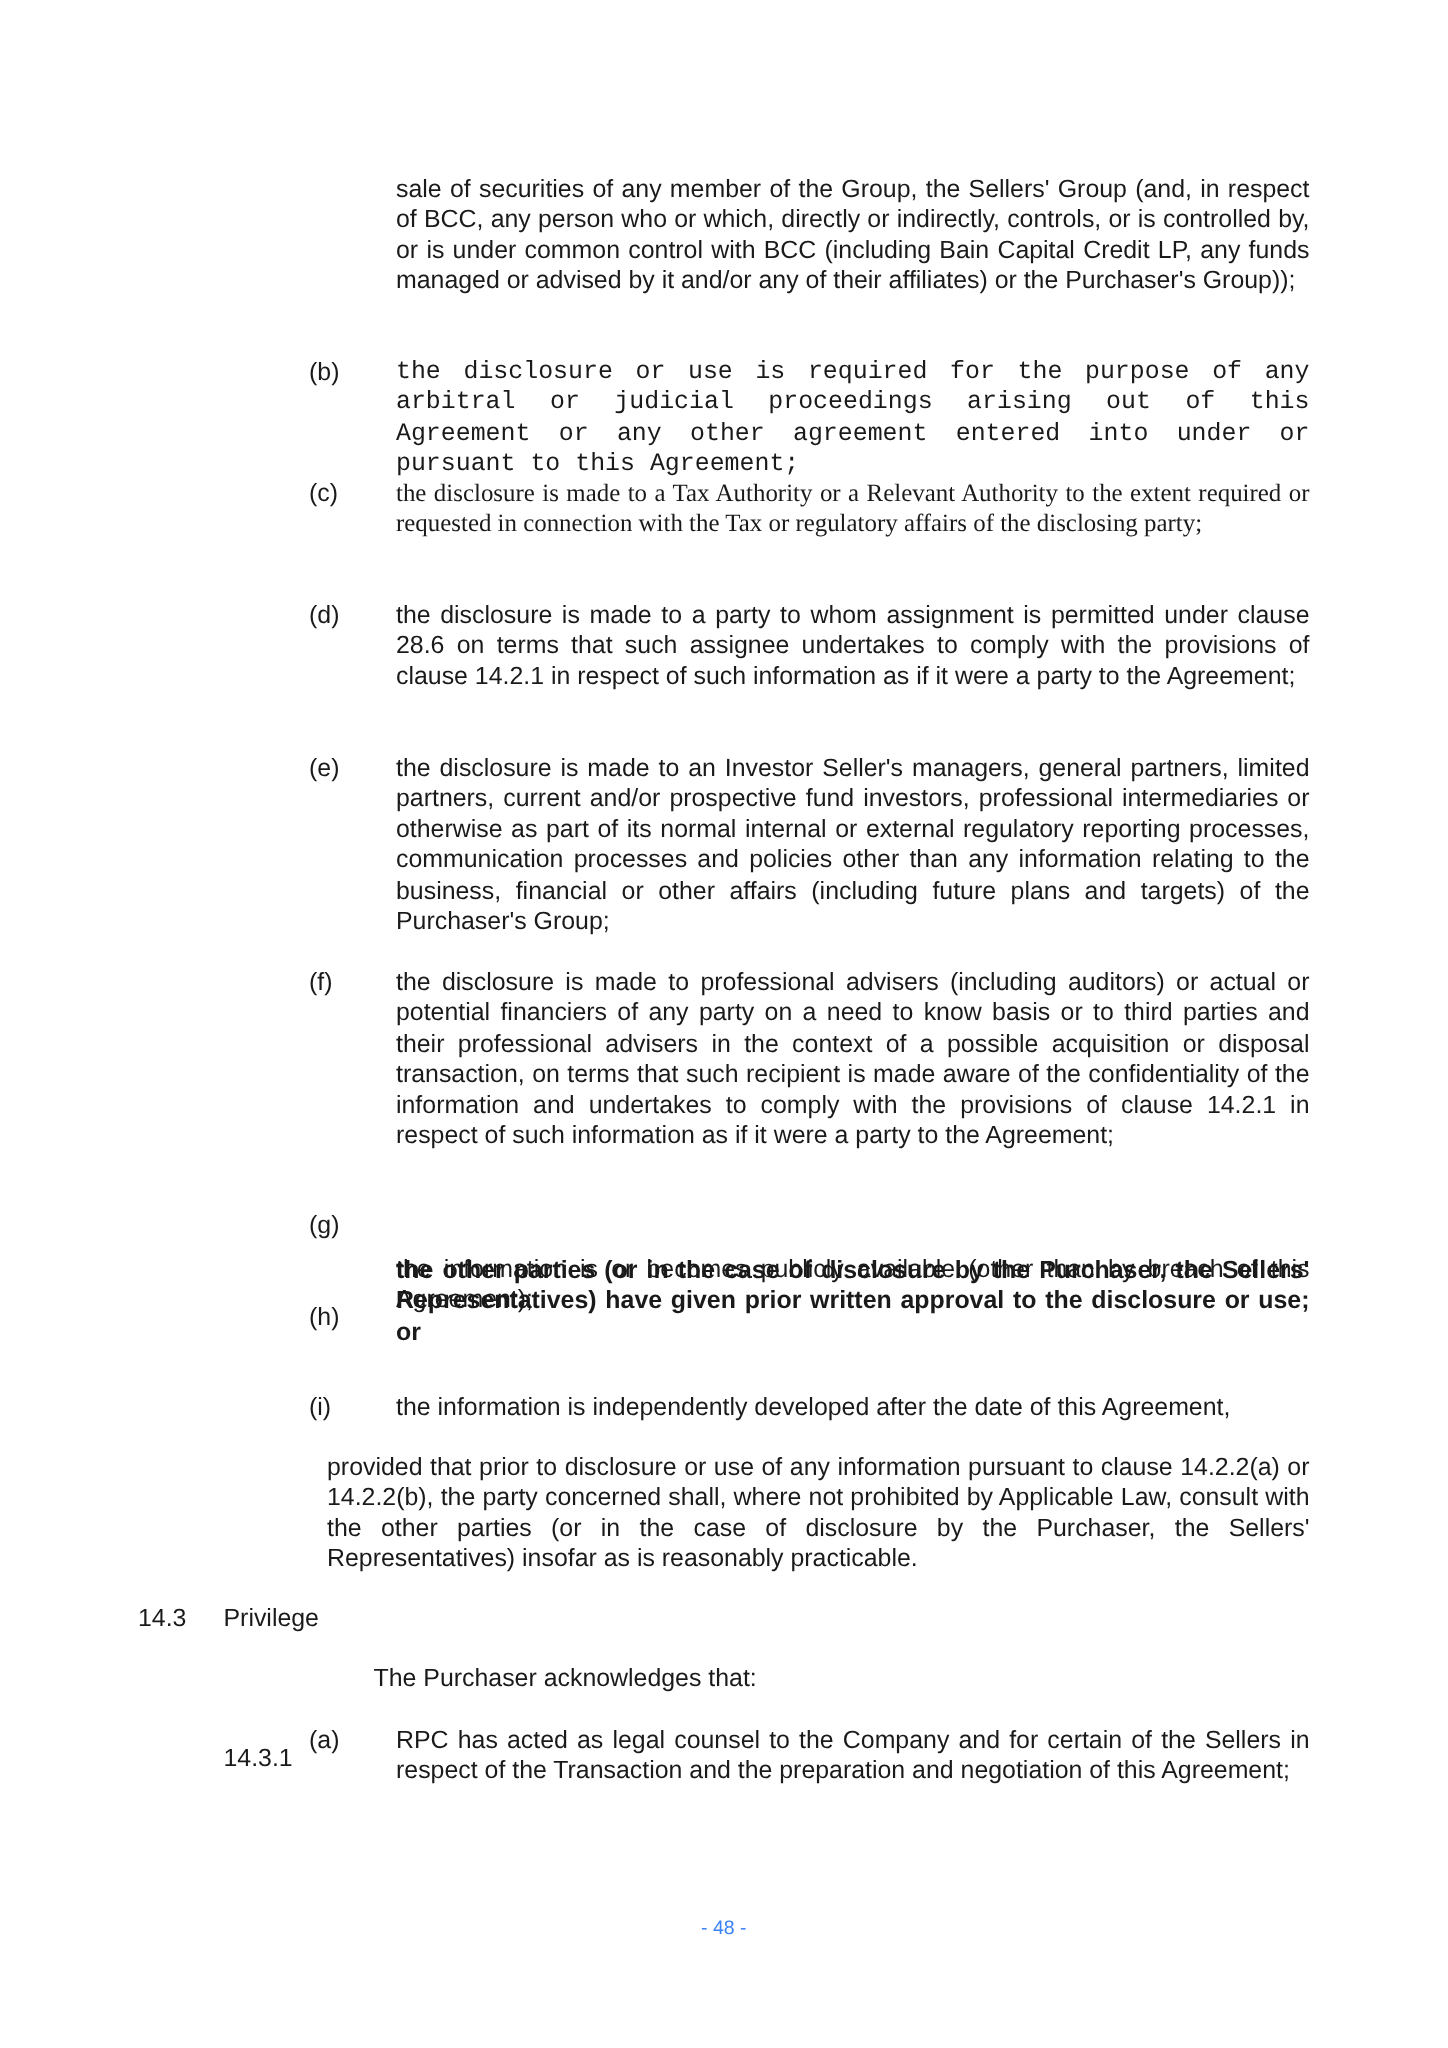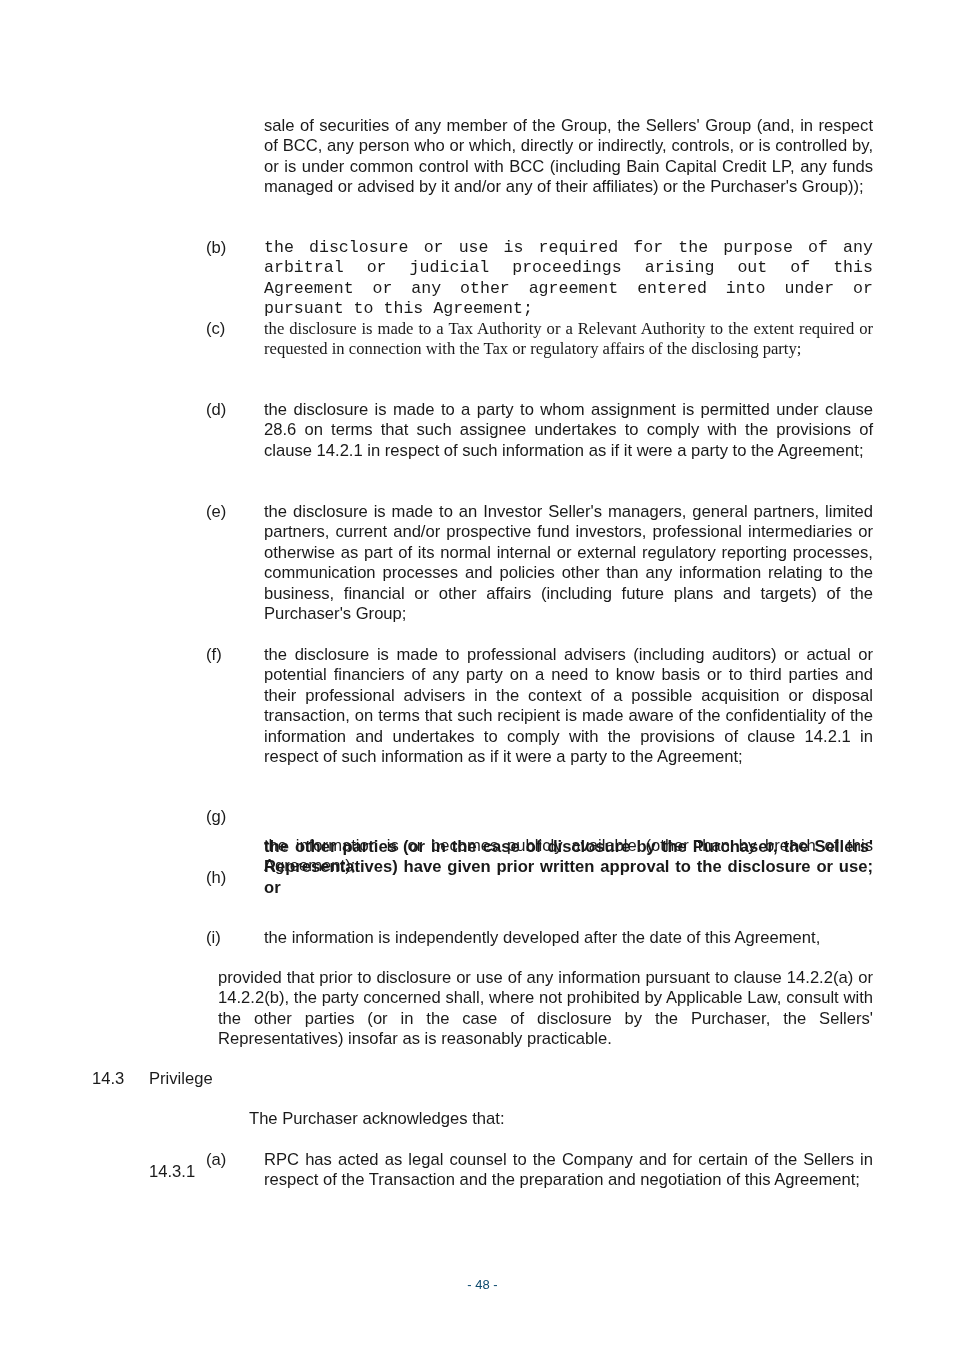--- a/index.html
+++ b/index.html
@@ -50,21 +50,21 @@
       font-weight: normal;
       line-height: 20.4px;
     }
     .footer {
       position: absolute;
       top: 1277px;
       left: 0;
       width: 965px;
       text-align: center;
       font-size: 13px;
-      color: #0c4a6e;
+      color: #3b82f6;
     }
   </style>
 </head>
 <body>
 
 <div class="page">
 
   <p class="para last-justify" style="left:264px; top:116px; width:609px;">sale of securities of any member of the Group, the Sellers' Group (and, in respect of BCC, any person who or which, directly or indirectly, controls, or is controlled by, or is under common control with BCC (including Bain Capital Credit LP, any funds managed or advised by it and/or any of their affiliates) or the Purchaser's Group));</p>
 
   <div>

